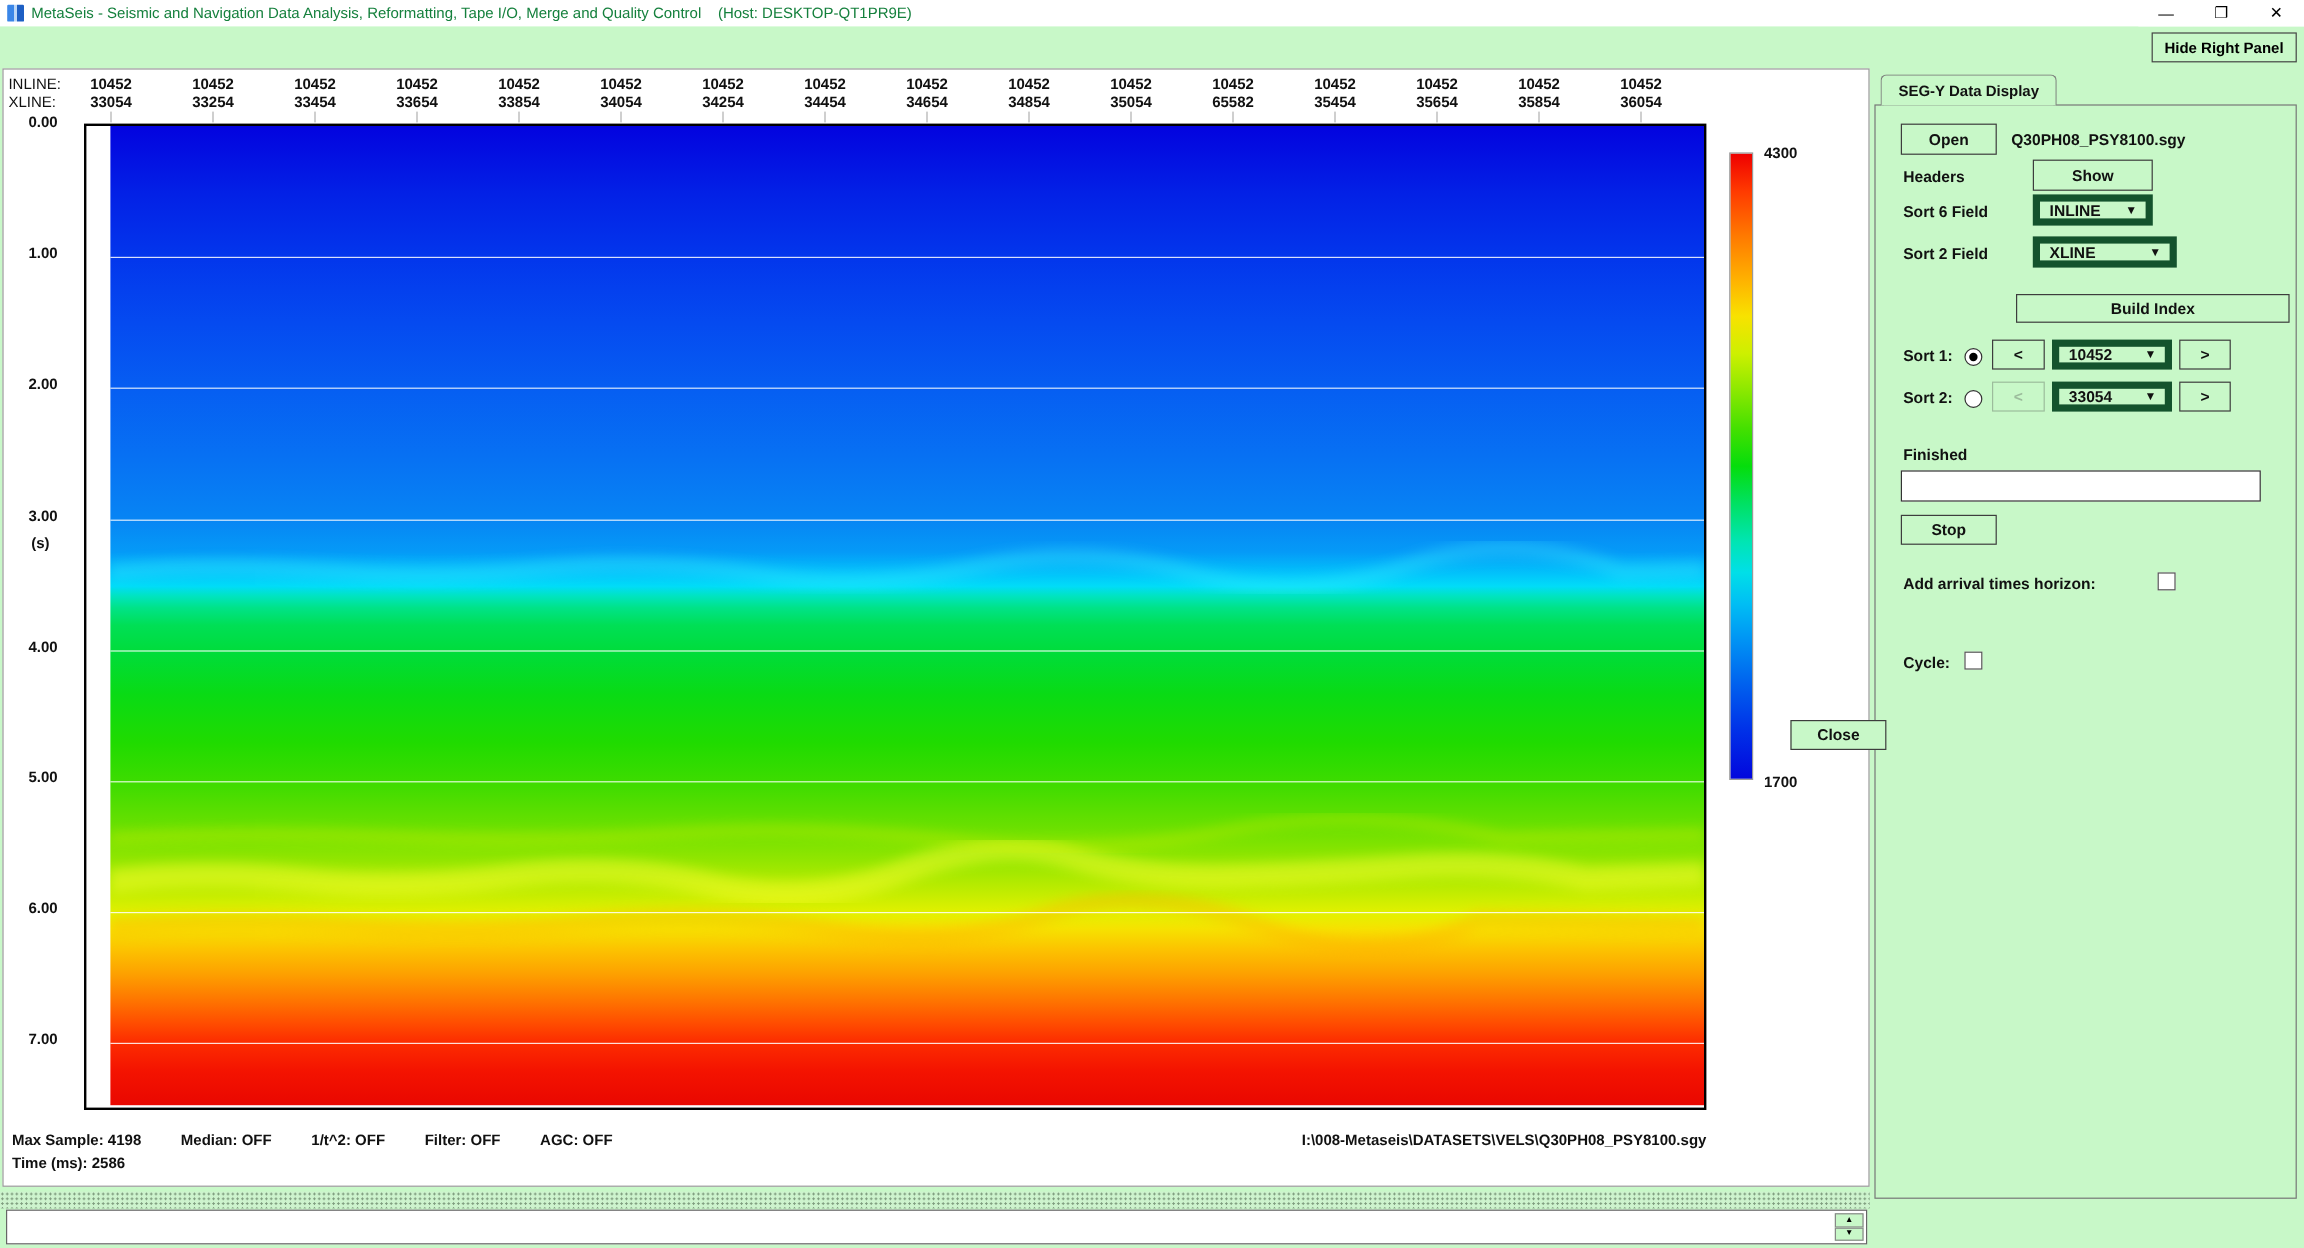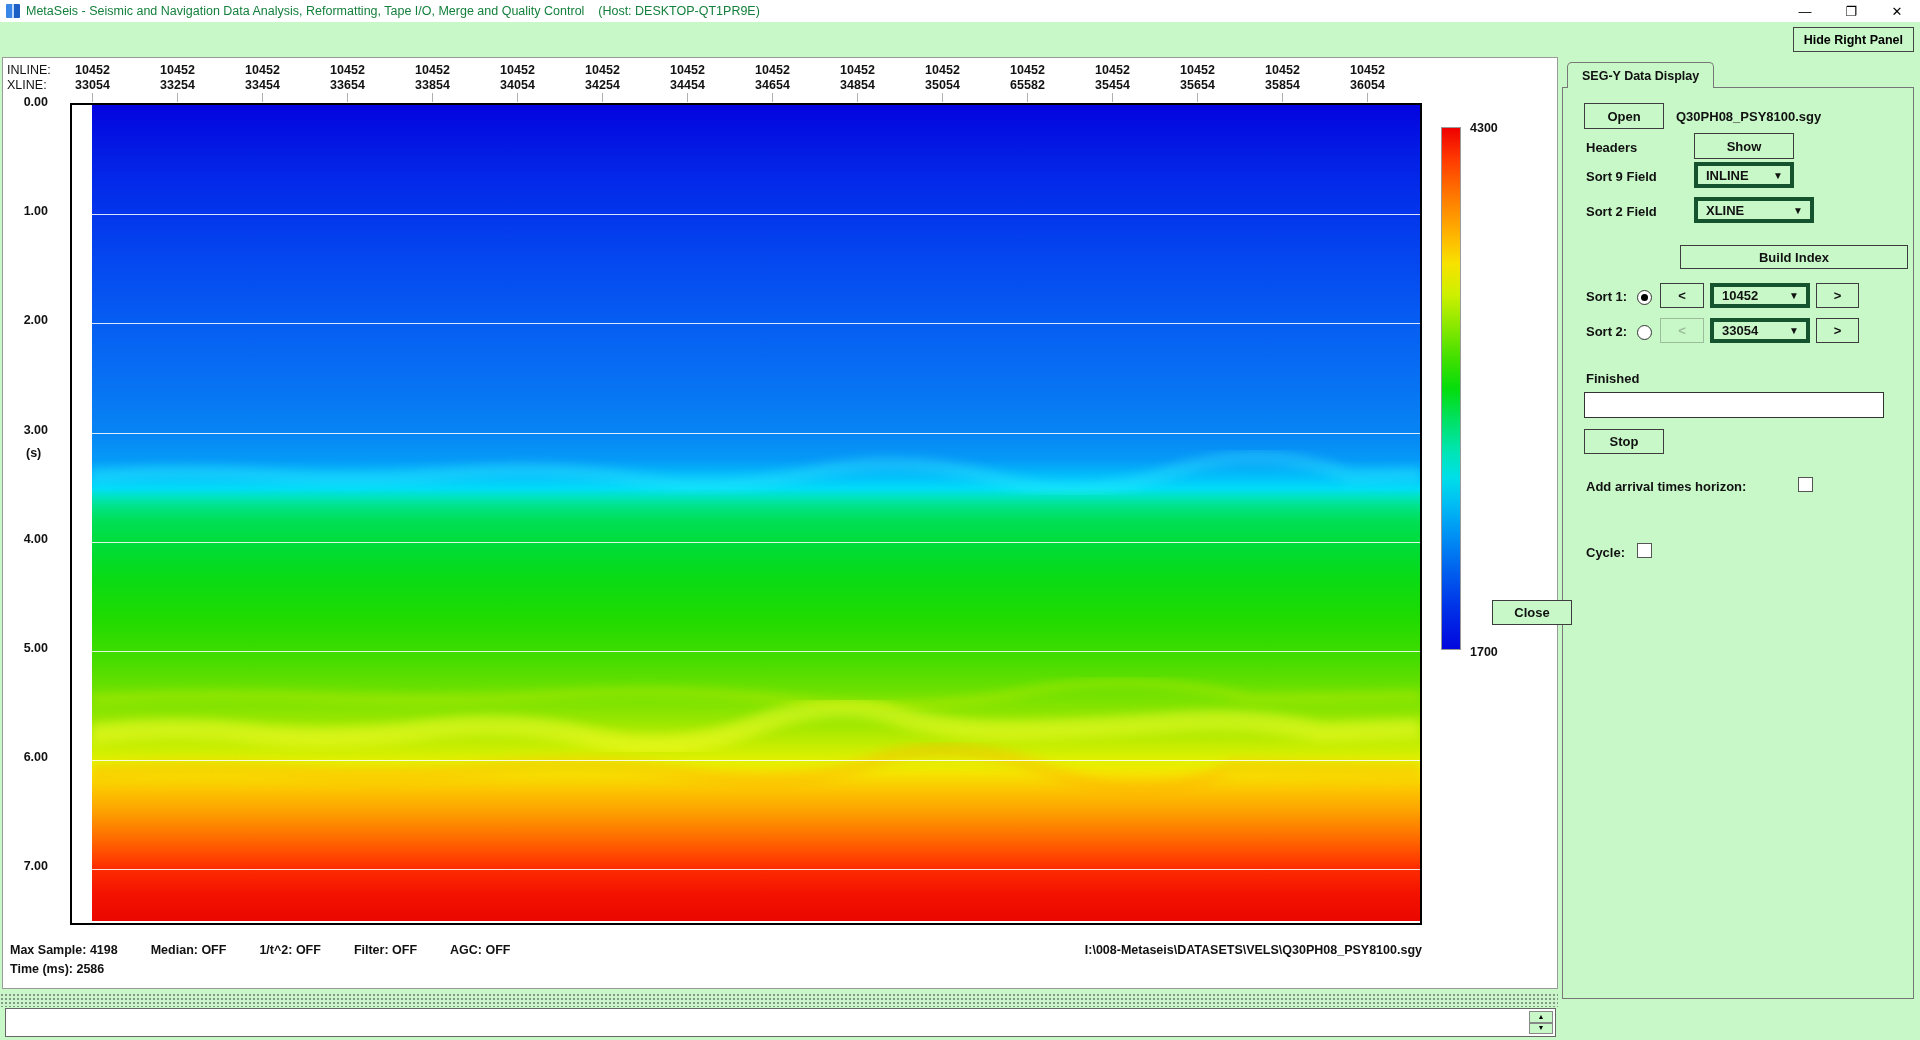--- a/index.html
+++ b/index.html
@@ -49,21 +49,21 @@
   .index-bar { position:absolute; left:5px; top:1008px; width:1551px; height:29px; background:#fff; border:1px solid #666; }
   .index-text { position:absolute; left:16px; top:6px; font-family:"Liberation Mono","DejaVu Sans Mono",monospace; font-size:13px; color:#404040;margin-top:44px; }
   .spinner { position:absolute; right:2px; top:2px; width:24px; height:23px; display:flex; flex-direction:column; }
   .spin-btn { flex:1; background:#c8f8c8; border:1px solid #888; font-size:7px; line-height:6px; display:flex; align-items:center; justify-content:center; padding:0; font-family:inherit; }
   
   .rp-tab { position:absolute; left:1567px; top:62px; height:26px; padding:0 14px; background:#c8f8c8; border:1px solid #777; border-bottom:none; border-radius:5px 5px 0 0; font-weight:bold; font-size:12.5px; display:flex; align-items:center; z-index:3; }
   .rp-box { position:absolute; left:1562px; top:87px; width:352px; height:912px; border:1px solid #777; background:#c8f8c8; z-index:1; }
   .rp-label { position:absolute; font-weight:bold; font-size:13px; z-index:2; }
   .gbtn { position:absolute; background:#c8f8c8; border:1px solid #3d3d3d; font-weight:bold; font-size:13px; font-family:inherit; color:#111; z-index:2; text-align:center; }
   .gbtn:disabled, .gbtn.disabled { color:#9cbc9c; border-color:#9cbc9c; }
-  .combo { position:absolute; background:#c8f8c8; border:4px solid #14532d; font-weight:bold; font-size:13px; display:flex; align-items:center; padding-left:8px; z-index:2; }
+  .combo { position:absolute; background:#c8f8c8; border:6px solid #14532d; font-weight:bold; font-size:13px; display:flex; align-items:center; padding-left:8px; z-index:2; }
   .combo .arrow { position:absolute; right:7px; font-size:10px; }
   .radio { position:absolute; width:15px; height:15px; border:1px solid #333; border-radius:50%; background:#fff; z-index:2; }
   .radio.sel::after { content:""; position:absolute; left:3px; top:3px; width:7px; height:7px; border-radius:50%; background:#000; }
   .checkbox { position:absolute; width:15px; height:15px; border:1px solid #555; background:#fff; z-index:2; }
   .textfield { position:absolute; background:#fff; border:1px solid #333; z-index:2; font-family:inherit; font-size:13px; padding:0 6px; }
   .rp-filename { position:absolute; font-weight:bold; font-size:13px; z-index:2; }
 </style>
 </head>
 <body>
 
@@ -234,21 +234,21 @@
 
   <div class="rp-tab">SEG-Y Data Display</div>
   <div class="rp-box"></div>
 
   <button class="gbtn" style="left:1584px;top:103px;width:80px;height:26px;">Open</button>
   <div class="rp-filename" style="left:1676px;top:109px;">Q30PH08_PSY8100.sgy</div>
 
   <div class="rp-label" style="left:1586px;top:140px;">Headers</div>
   <button class="gbtn" style="left:1694px;top:133px;width:100px;height:26px;">Show</button>
 
-  <div class="rp-label" style="left:1586px;top:169px;">Sort 9 Field</div>
+  <div class="rp-label" style="left:1586px;top:169px;">Sort 6 Field</div>
   <div class="combo" style="left:1694px;top:162px;width:100px;height:26px;">
     <span>INLINE</span>
     <span class="arrow">▼</span>
   </div>
 
   <div class="rp-label" style="left:1586px;top:204px;">Sort 2 Field</div>
   <div class="combo" style="left:1694px;top:197px;width:120px;height:26px;">
     <span>XLINE</span>
     <span class="arrow">▼</span>
   </div>

